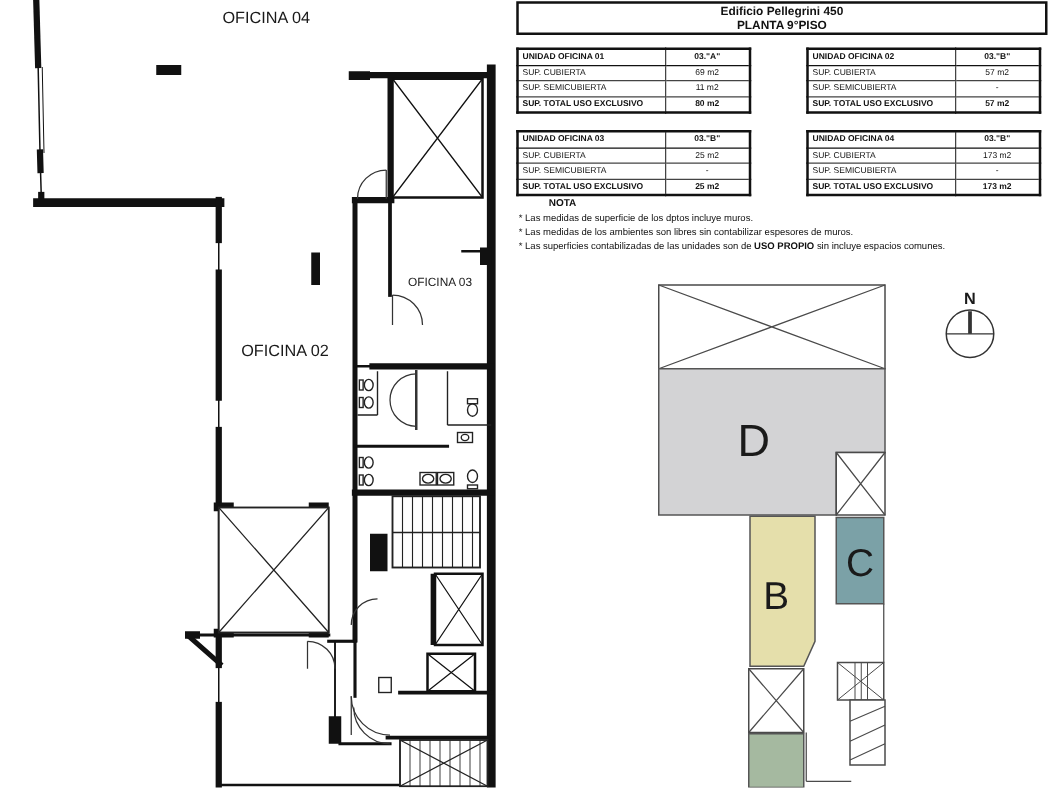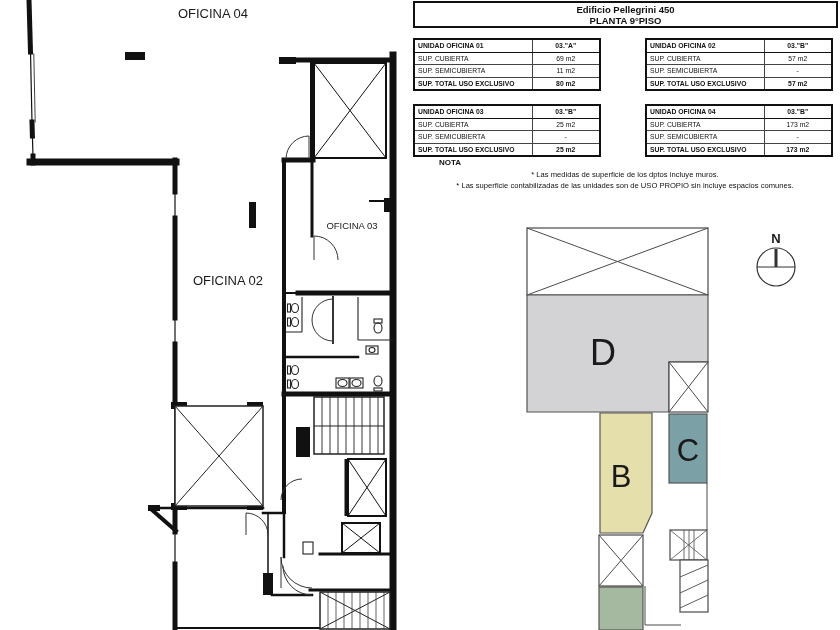--- a/index.html
+++ b/index.html
@@ -26,22 +26,22 @@
   .unit-table td.val{text-align:center;}
   .unit-table col.c1{width:118px;}
   .unit-table col.c2{width:68px;}
   .t-pos1{left:413px;top:38px;}
   .t-pos2{left:645px;top:38px;}
   .t-pos3{left:413px;top:104px;}
   .t-pos4{left:645px;top:104px;}
   
   .nota{position:absolute;left:415px;top:158px;width:420px;}
   .nota .nt{font-size:8px;font-weight:bold;margin-bottom:2px;padding-left:24px;}
-  .nota .ni{font-size:7.6px;line-height:11.2px;text-align:center;}
-  .nota .ni b{font-weight:normal;}
+  .nota .ni{font-size:7.6px;line-height:11.2px;}
+  .nota .ni b{font-weight:bold;}
   
   .floor-plan{position:absolute;left:0;top:0;}
   .key-plan{position:absolute;left:500px;top:215px;}
   svg text{font-family:"Liberation Sans", sans-serif;fill:#1a1a1a;}
 </style>
 </head>
 <body>
 
 <svg class="floor-plan" width="410" height="630" viewBox="0 0 410 630">
 
@@ -280,21 +280,22 @@
   <tr class="tot">
         <td>SUP. TOTAL USO EXCLUSIVO</td>
       <td class="val">173 m2</td>
       </tr>
 </tbody>
   </table>
 
 <div class="nota">
   <div class="nt">NOTA</div>
   <div class="ni"><span>* Las medidas de superficie de los dptos incluye muros.</span><b></b><span></span></div>
-  <div class="ni"><span>* Las superficie contabilizadas de las unidades son de </span><b>USO PROPIO</b><span> sin incluye espacios comunes.</span></div>
+  <div class="ni"><span>* Las medidas de los ambientes son libres sin contabilizar espesores de muros.</span><b></b><span></span></div>
+  <div class="ni"><span>* Las superficies contabilizadas de las unidades son de </span><b>USO PROPIO</b><span> sin incluye espacios comunes.</span></div>
 </div>
 
 <svg class="key-plan" width="340" height="415" viewBox="0 0 340 415">
 
   <g stroke="#4a4a4a" fill="#fff">
     <rect x="27" y="13" width="181" height="67" stroke-width="1.2"></rect>
     <path d="M27,13 L208,80 M208,13 L27,80" stroke-width="1" fill="none"></path>
   </g>
 
   <polygon points="27,80 208,80 208,147 169,147 169,197 27,197" stroke="#555" stroke-width="1.2" fill="#d3d3d5"></polygon>

